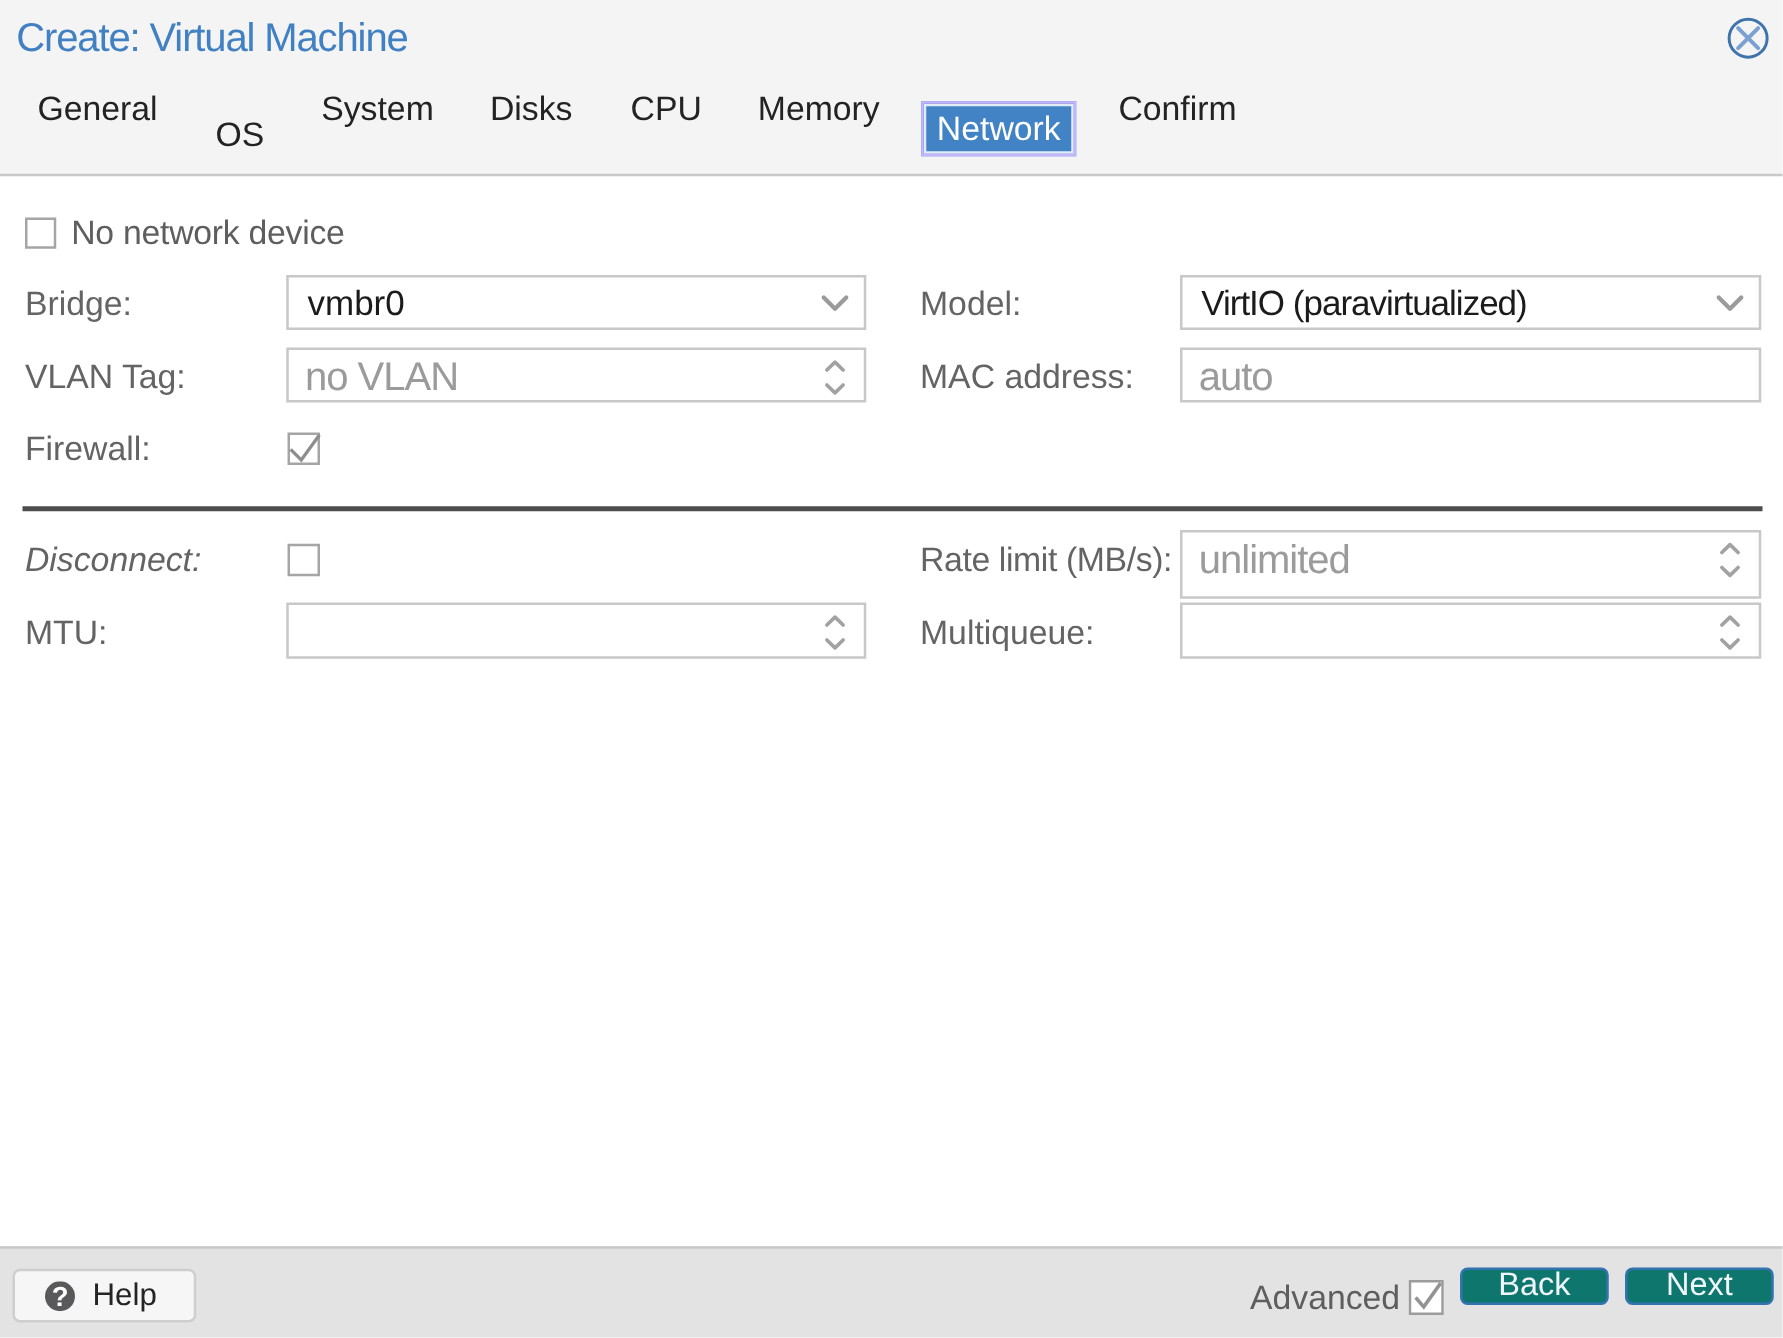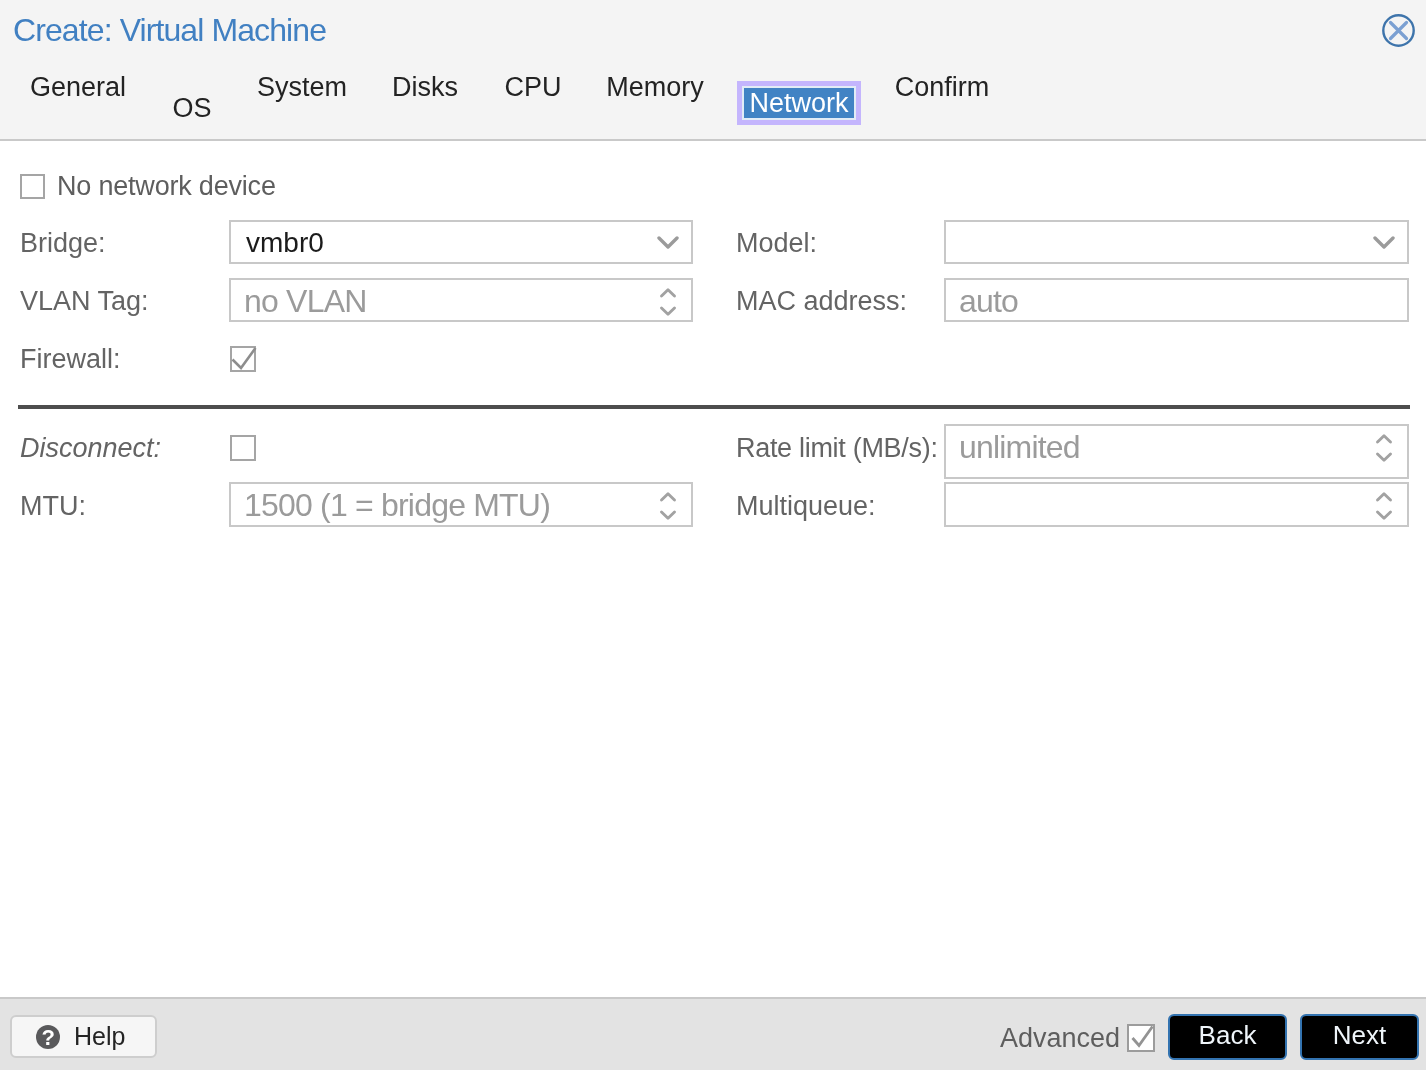--- a/index.html
+++ b/index.html
@@ -7,21 +7,21 @@
     font-family:"Liberation Sans", sans-serif; }
   .abs { position:absolute; }
   
   #header { position:absolute; left:0; top:0; width:1426px; height:141px;
     background:#f4f4f4; border-bottom:2px solid #c9c9c9; }
   #title { position:absolute; left:13px; top:12px; font-size:32px; line-height:36px;
     letter-spacing:-0.9px; color:#4180c2; }
   .tab { position:absolute; top:72px; font-size:27px; line-height:31px; color:#232323;
     transform:translateX(-50%); white-space:nowrap; }
   #activetab { position:absolute; left:737px; top:81px; width:124px; height:44px;
-    background:#4183c4; border:5px solid #c4b5fd;
+    background:#4183c4; border:2px solid #c4b5fd;
     box-shadow: inset 0 0 0 2px rgba(255,255,255,0.85);
     display:flex; align-items:center; justify-content:center;
     font-size:27px; color:#ffffff; }
   
   .lbl { position:absolute; font-size:27px; line-height:31px; color:#646464; white-space:nowrap; }
   .boxlbl { position:absolute; font-size:27px; line-height:31px; color:#5e5e5e; letter-spacing:-0.2px; white-space:nowrap; }
   
   .field { position:absolute; height:44px; background:#fff; border:2px solid #c8c8c8; }
   .ftext { position:absolute; left:15px; top:6px; font-size:28px; line-height:30px; color:#1b1b1b; white-space:nowrap; }
   .fph { position:absolute; left:13px; top:6px; letter-spacing:-0.8px; font-size:32px; line-height:30px; color:#9b9b9b; white-space:nowrap; }
@@ -29,21 +29,21 @@
   
   #sep { position:absolute; left:18px; top:405px; width:1392px; height:4px; background:#4d4d4d; }
   
   #footer { position:absolute; left:0; top:997px; width:1426px; height:73px;
     background:#e3e3e3; border-top:2px solid #c9c9c9; }
   #helpbtn { position:absolute; left:10px; top:1015px; width:147px; height:43px;
     background:#f6f6f6; border:2px solid #cecece; border-radius:6px; }
   #helptext { position:absolute; left:74px; top:1022px; font-size:25px; line-height:29px; color:#242424; }
   #advlbl { position:absolute; left:1000px; top:1023px; width:120px; text-align:right;
     font-size:27px; line-height:31px; color:#5e5e5e; }
-  .btn { position:absolute; top:1014px; width:119px; height:46px; background:#000000;
+  .btn { position:absolute; top:1014px; width:119px; height:30px; background:#0f766e;
     border:2px solid #3373b0; border-radius:6px; display:flex; align-items:center;
     justify-content:center; font-size:26px; color:#eff5fa; padding-bottom:3px; }
 </style>
 </head>
 <body>
 <div id="header"></div>
 <div id="title">Create: Virtual Machine</div>
 
 <svg class="abs" style="left:1381px; top:13px;" width="35" height="35" viewBox="0 0 35 35">
   <circle cx="17.5" cy="17.5" r="15.2" fill="none" stroke="#3e74ab" stroke-width="2.4"></circle>
@@ -86,41 +86,41 @@
     <path d="M2.5 21 L9 27.3 L15.5 21" fill="none" stroke="#a2a2a2" stroke-width="2.9" stroke-linecap="round" stroke-linejoin="round"></path>
   </svg>
 </div>
 
 <div class="cb" style="left:230px; top:346px;"></div>
 <svg class="abs" style="left:230px; top:344px;" width="28" height="28" viewBox="0 0 28 28">
   <path d="M2.5 15.5 L11 24 L25.5 4" fill="none" stroke="#8d8d8d" stroke-width="2.6"></path>
 </svg>
 
 <div class="field" style="left:944px; top:220px; width:465px;">
+  <span class="ftext" style="letter-spacing:-0.8px;">VirtIO (paravirtualized)</span>
   <svg class="abs" style="right:12px; top:14px;" width="22" height="14" viewBox="0 0 22 14">
     <path d="M2 2 L11 11 L20 2" fill="none" stroke="#9b9b9b" stroke-width="3.4" stroke-linecap="round" stroke-linejoin="round"></path>
   </svg>
 </div>
 <div class="field" style="left:944px; top:278px; width:465px;">
   <span class="fph">auto</span>
 </div>
 
 <div id="sep"></div>
 
 <div class="cb" style="left:230px; top:435px;"></div>
 <div class="field" style="left:944px; top:424px; width:465px; height:55px;text-align:right;">
   <span class="fph">unlimited</span>
   <svg class="abs" style="right:14px; top:7px;" width="18" height="30" viewBox="0 0 18 30">
     <path d="M2.5 9 L9 2.7 L15.5 9" fill="none" stroke="#a2a2a2" stroke-width="2.9" stroke-linecap="round" stroke-linejoin="round"></path>
     <path d="M2.5 21 L9 27.3 L15.5 21" fill="none" stroke="#a2a2a2" stroke-width="2.9" stroke-linecap="round" stroke-linejoin="round"></path>
   </svg>
 </div>
 
 <div class="field" style="left:229px; top:482px; width:464px; height:45px;">
-  <span class="fph">1500 (1 = bridge MTU)</span>
   <svg class="abs" style="right:14px; top:7px;" width="18" height="30" viewBox="0 0 18 30">
     <path d="M2.5 9 L9 2.7 L15.5 9" fill="none" stroke="#a2a2a2" stroke-width="2.9" stroke-linecap="round" stroke-linejoin="round"></path>
     <path d="M2.5 21 L9 27.3 L15.5 21" fill="none" stroke="#a2a2a2" stroke-width="2.9" stroke-linecap="round" stroke-linejoin="round"></path>
   </svg>
 </div>
 <div class="field" style="left:944px; top:482px; width:465px; height:45px;">
   <svg class="abs" style="right:14px; top:7px;" width="18" height="30" viewBox="0 0 18 30">
     <path d="M2.5 9 L9 2.7 L15.5 9" fill="none" stroke="#a2a2a2" stroke-width="2.9" stroke-linecap="round" stroke-linejoin="round"></path>
     <path d="M2.5 21 L9 27.3 L15.5 21" fill="none" stroke="#a2a2a2" stroke-width="2.9" stroke-linecap="round" stroke-linejoin="round"></path>
   </svg>

